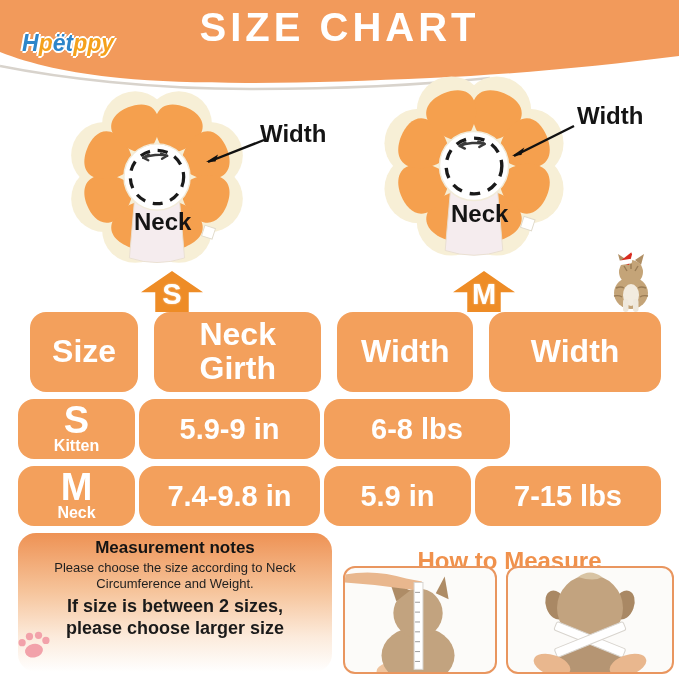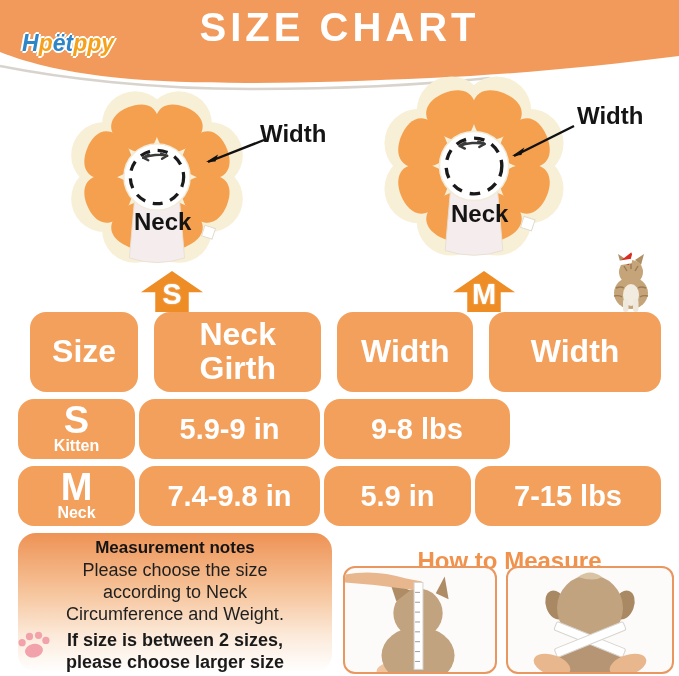--- a/index.html
+++ b/index.html
@@ -44,21 +44,21 @@
   .col-size{width:117px;} .col-girth{width:181px;} .col-width{width:147px;} .col-weight{width:186px;}
   .hdr-girth-label{max-width:120px;}
   .big-size{font-size:38px;line-height:0.85;}
   .size-cat{font-size:16px;font-weight:bold;line-height:1;margin-top:2px;}
 
   
   .notes-box{position:absolute;left:18px;top:533px;width:314px;height:139px;border-radius:18px;
     background:linear-gradient(180deg,#EE9254 0%,#F6C49B 42%,#FCEBDC 75%,#FFFFFF 100%);
     text-align:center;padding-top:5px;}
   .notes-title{font-size:17px;font-weight:bold;color:var(--ink);}
-  .notes-body{font-size:18px;color:#1f1f1f;line-height:1.22;width:248px;margin:2px auto 0;text-align:center;}
+  .notes-body{font-size:13px;color:#1f1f1f;line-height:1.22;width:248px;margin:2px auto 0;text-align:center;}
   .notes-em{font-size:18px;font-weight:bold;color:#1a1a1a;line-height:1.25;width:252px;margin:3px auto 0;}
   .paw{position:absolute;left:16px;top:628px;width:36px;height:34px;}
   .htm-title{position:absolute;left:340px;top:532px;width:339px;text-align:center;
     color:var(--accent);font-size:24px;font-weight:bold;margin-top:15px;}
   .photo{position:absolute;top:566px;height:108px;border:2px solid #E9965F;border-radius:12px;
     background:#FCFBF9;overflow:hidden;}
   .photo.p1{left:343px;width:154px;}
   .photo.p2{left:506px;width:168px;}
   .photo svg{display:block;width:100%;height:100%;}
 
@@ -173,21 +173,21 @@
     </div>
     <div class="t-row drow">
       <div class="t-cell col-size">
         <span class="big-size">S</span>
         <span class="size-cat">Kitten</span>
       </div>
       <div class="t-cell col-girth">
           <span>5.9-9 in</span>
         </div>
       <div class="t-cell col-weight">
-          <span>9-8 lbs</span>
+          <span>6-8 lbs</span>
         </div>
     </div>
     <div class="t-row drow">
       <div class="t-cell col-size">
         <span class="big-size">M</span>
         <span class="size-cat">Neck</span>
       </div>
       <div class="t-cell col-girth">
           <span>7.4-9.8 in</span>
         </div>

